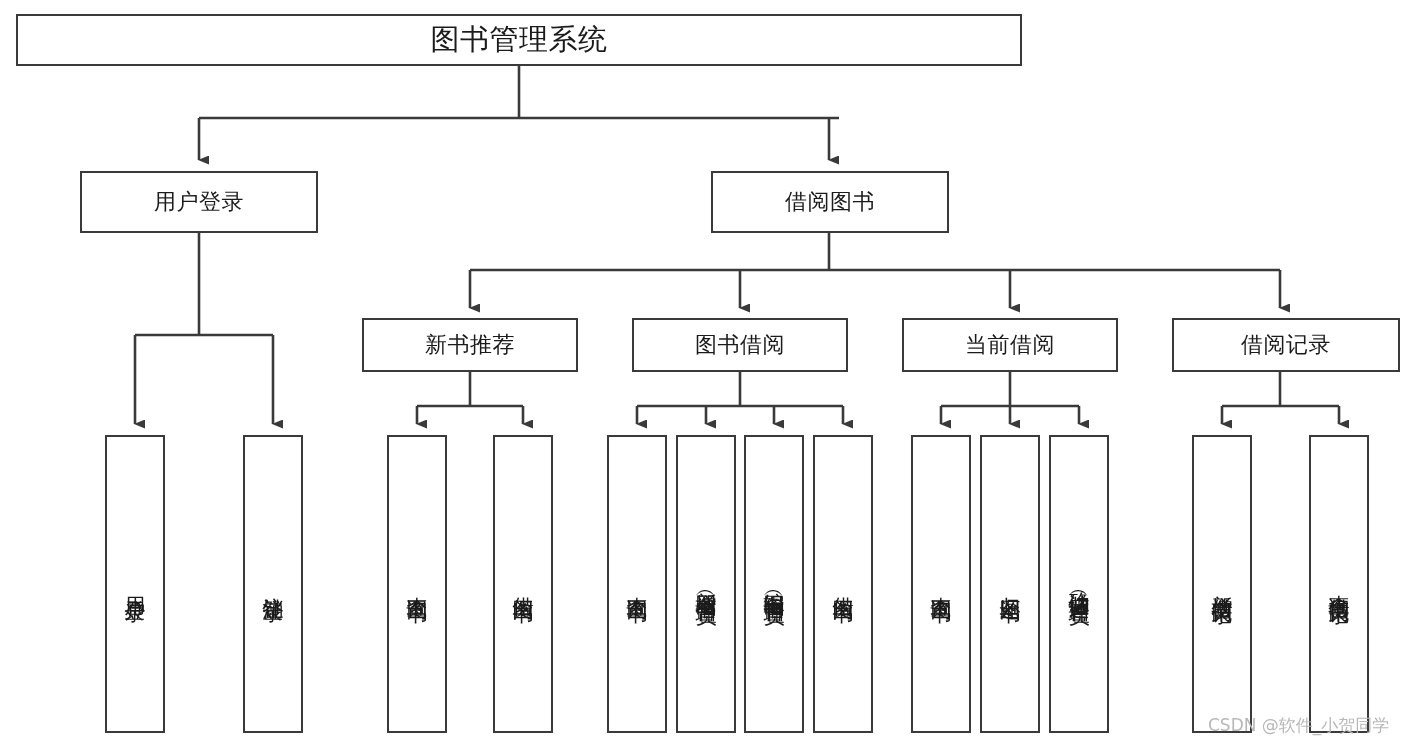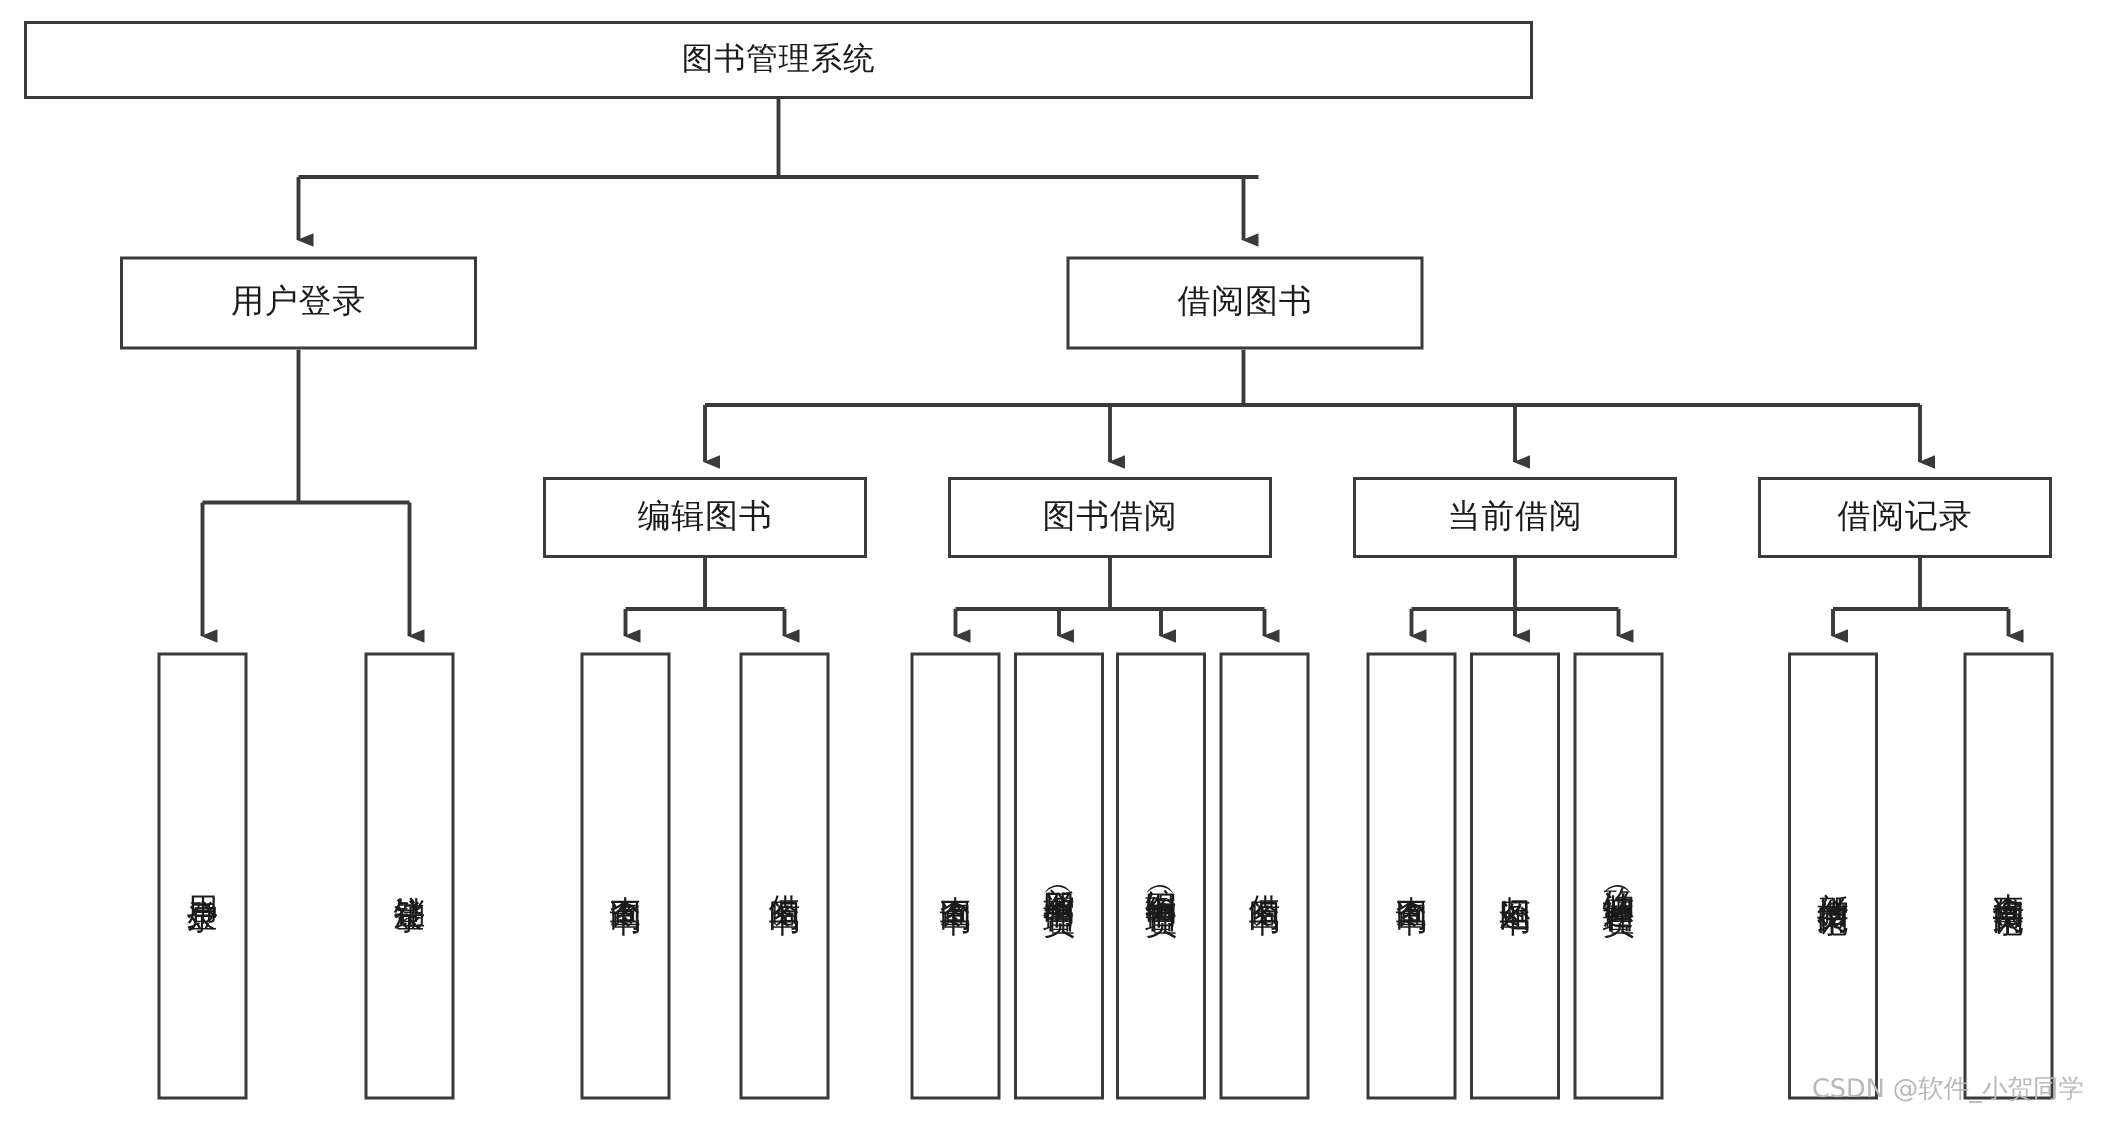--- a/index.html
+++ b/index.html
@@ -43,21 +43,21 @@
   }
   .node.leaf .node-label {
     writing-mode: vertical-rl;
     text-orientation: upright;
     font-size: 21px;
     letter-spacing: 2px;
     line-height: 1.05;
     white-space: normal;
     max-height: 268px;
   }
-  .node.root .node-label { font-size: 21px; }
+  .node.root .node-label { font-size: 29px; }
   .watermark {
     position: absolute;
     color: #b8b8b8;
     font-size: 17px;
     white-space: nowrap;
     z-index: 3;
     pointer-events: none;
   }
 </style>
 </head>
@@ -120,29 +120,29 @@
   </div>
 
   <div class="node" style="left:80px; top:171px; width:238px; height:62px;">
     <span class="node-label">用户登录</span>
   </div>
   <div class="node" style="left:711px; top:171px; width:238px; height:62px;">
     <span class="node-label">借阅图书</span>
   </div>
 
   <div class="node" style="left:362px; top:318px; width:216px; height:54px;">
-    <span class="node-label">编辑图书</span>
+    <span class="node-label">新书推荐</span>
   </div>
   <div class="node" style="left:902px; top:318px; width:216px; height:54px;">
     <span class="node-label">当前借阅</span>
   </div>
   <div class="node" style="left:632px; top:318px; width:216px; height:54px;">
     <span class="node-label">图书借阅</span>
   </div>
-  <div class="node" style="left:1172px; top:318px; width:196px; height:54px;">
+  <div class="node" style="left:1172px; top:318px; width:228px; height:54px;">
     <span class="node-label">借阅记录</span>
   </div>
 
   <div class="node leaf" style="left:105px; top:435px; width:60px; height:298px;">
     <span class="node-label">用户登录</span>
   </div>
   <div class="node leaf" style="left:243px; top:435px; width:60px; height:298px;">
     <span class="node-label">注销登录</span>
   </div>
 

